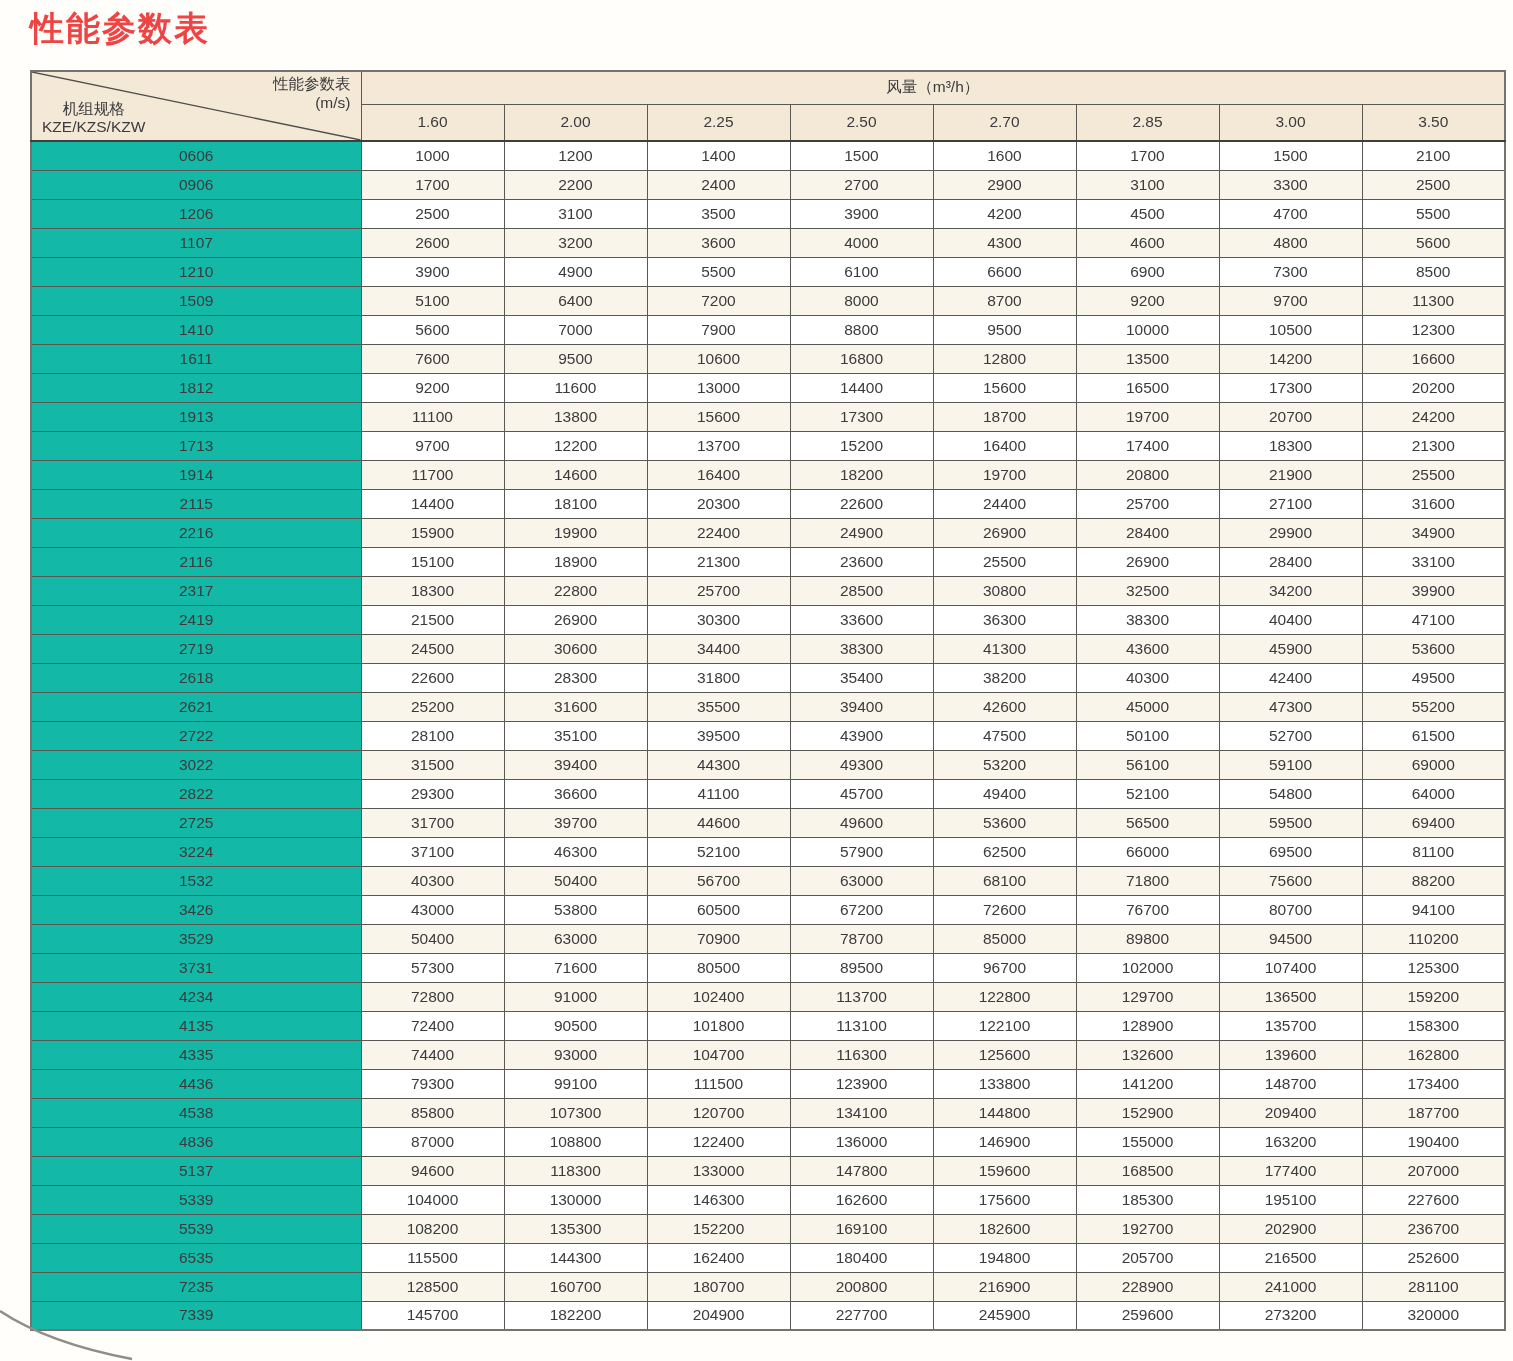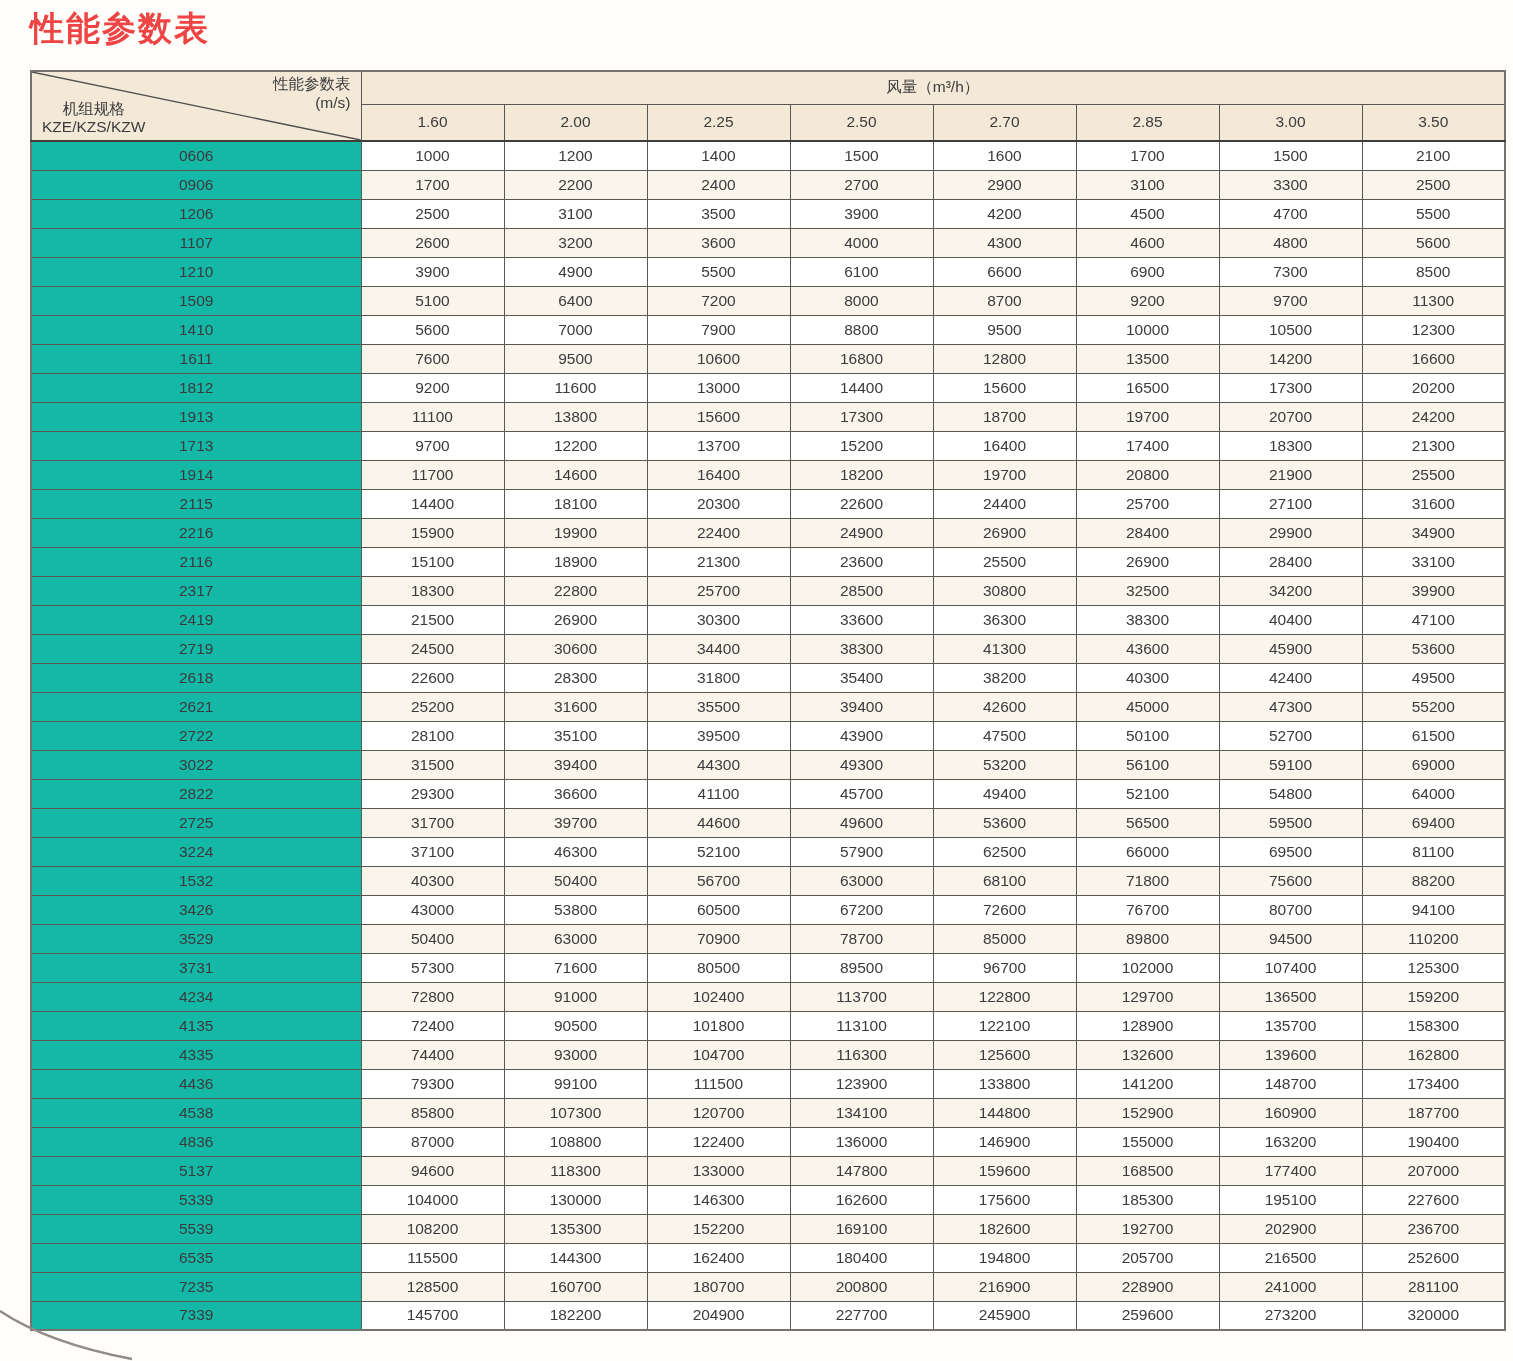--- a/index.html
+++ b/index.html
@@ -450,21 +450,21 @@
         <td class="val">173400</td>
       </tr>
       <tr class="alt">
         <td class="model">4538</td>
         <td class="val">85800</td>
         <td class="val">107300</td>
         <td class="val">120700</td>
         <td class="val">134100</td>
         <td class="val">144800</td>
         <td class="val">152900</td>
-        <td class="val">160900</td>
+        <td class="val">209400</td>
         <td class="val">187700</td>
       </tr>
       <tr>
         <td class="model">4836</td>
         <td class="val">87000</td>
         <td class="val">108800</td>
         <td class="val">122400</td>
         <td class="val">136000</td>
         <td class="val">146900</td>
         <td class="val">155000</td>

